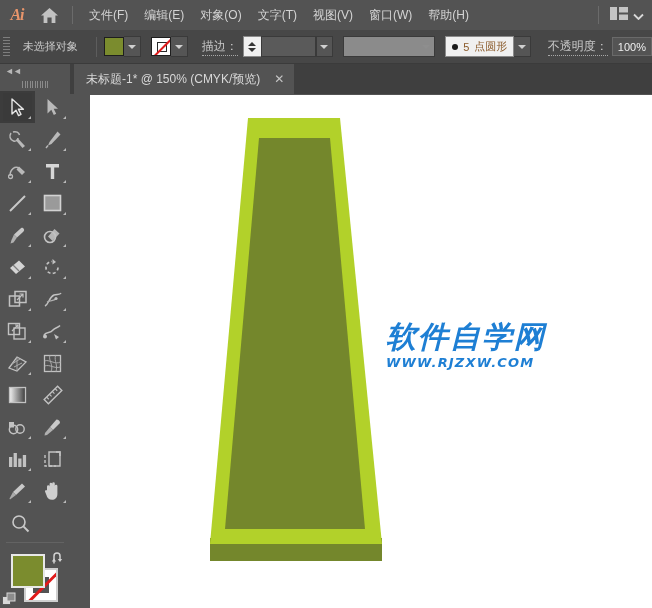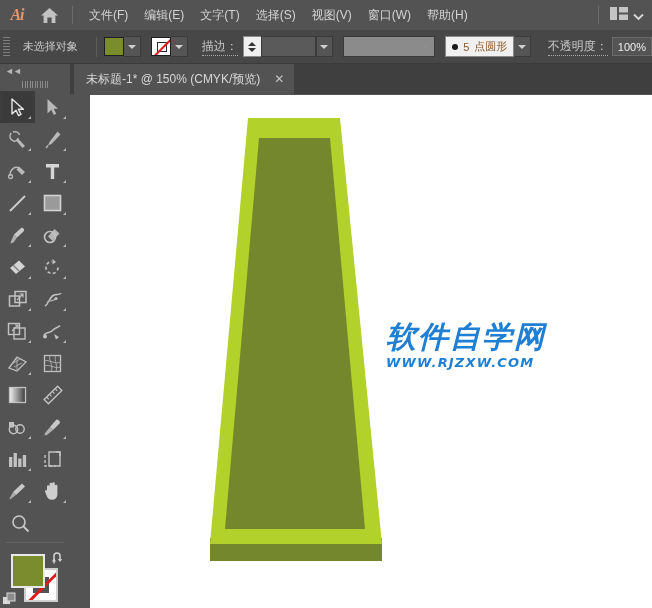--- a/index.html
+++ b/index.html
@@ -209,22 +209,22 @@
   <div class="menubar">
     <div class="ai-logo">Ai</div>
     <div class="home-icon">
       <svg width="19" height="17" viewBox="0 0 19 17">
         <path d="M9.5 1 L18 8.6 L15.4 8.6 L15.4 16 L11.6 16 L11.6 10.6 L7.4 10.6 L7.4 16 L3.6 16 L3.6 8.6 L1 8.6 Z" fill="#c2c2c2"></path>
       </svg>
     </div>
     <div class="vsep"></div>
     <div class="menu-item">文件(F)</div>
     <div class="menu-item">编辑(E)</div>
+    <div class="menu-item">对象(O)</div>
     <div class="menu-item">文字(T)</div>
-    <div class="menu-item">选择(S)</div>
     <div class="menu-item">视图(V)</div>
     <div class="menu-item">窗口(W)</div>
     <div class="menu-item">帮助(H)</div>
 
     <div class="ws-switch">
       <div style="width:1px;height:18px;background:#6b6b6b;margin-right:6px;"></div>
       <span>
         <svg width="18" height="13" viewBox="0 0 18 13">
           <rect x="0" y="0" width="7" height="13" fill="#c4c4c4"></rect>
           <rect x="9" y="0" width="9" height="5.5" fill="#c4c4c4"></rect>

